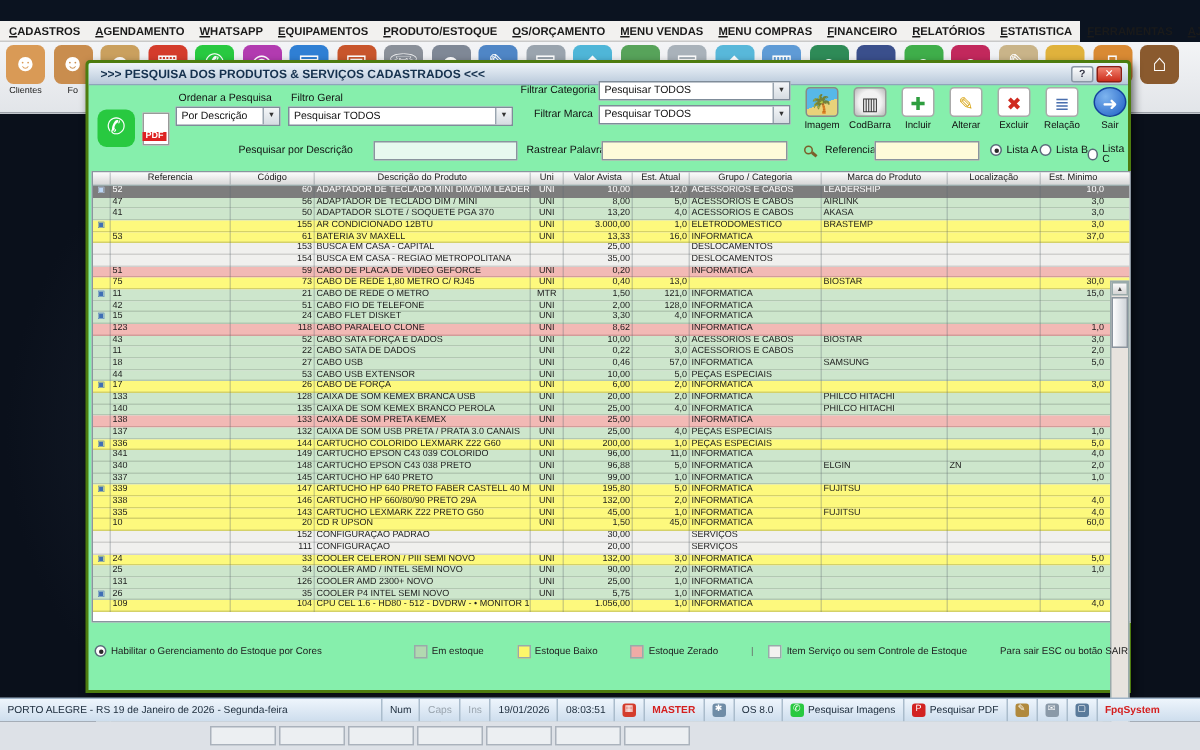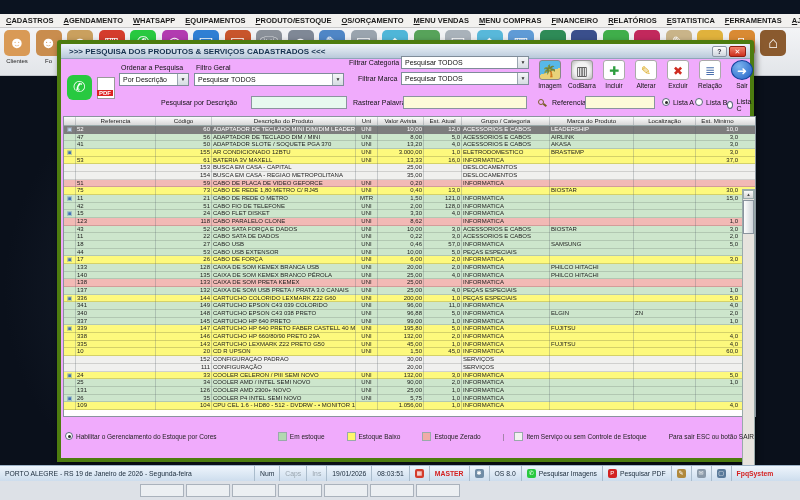--- a/index.html
+++ b/index.html
@@ -9,39 +9,39 @@
 
   
   .titlebar{position:absolute;left:0;top:0;width:800px;height:14px;
     background:linear-gradient(#fdfefe,#dfe7ef 60%,#cfd9e4);border-bottom:1px solid #aab4bf;
     display:flex;align-items:center;font-size:7.5px;color:#222;}
   .app-ico{width:9px;height:9px;margin:0 4px 0 3px;background:linear-gradient(135deg,#e43f2f 50%,#f7d04a 50%);border:1px solid #99423a;}
   .win-btns{margin-left:auto;display:flex;gap:2px;padding-right:3px;}
   .win-btn{width:14px;height:10px;background:linear-gradient(#f6f8fa,#d4dbe4);border:1px solid #93a0ae;
     font-size:6px;line-height:8px;text-align:center;color:#44505c;}
 
-  .menubar{position:absolute;left:0;top:14px;width:800px;height:14px;background:#f2f1ef;
+  .menubar{position:absolute;left:0;top:14px;width:720px;height:14px;background:#f2f1ef;
     border-bottom:1px solid #c9c9c9;display:flex;align-items:center;gap:10px;padding:0 6px;
     font-size:7.5px;font-weight:bold;color:#1a1a1a;white-space:nowrap;}
   .menu-item{cursor:default;}
   .menu-item u{text-decoration:underline;}
 
   .toolbar{position:absolute;left:0;top:28px;width:800px;height:48px;
     background:linear-gradient(#f3f4f6,#e2e5e9);border-bottom:1px solid #c2c6cc;}
   .tb-item{position:absolute;top:2px;width:30px;text-align:center;}
   .tb-ico{display:block;margin:0 auto;width:26px;height:26px;border-radius:5px;
     font-size:16px;line-height:26px;color:#fff;text-align:center;}
   .tb-lbl{display:block;font-size:6px;color:#222;margin-top:2px;white-space:nowrap;overflow:hidden;}
 
   .workspace{position:absolute;left:0;top:76px;width:800px;height:389px;
     background:radial-gradient(ellipse 300px 260px at 38% 55%, #2a3547 0%, #18202e 45%, #0a101b 100%);}
 
   
   .dialog{position:absolute;left:57px;top:40px;width:697px;height:422px;
-    background:#f0abfc;border:4px solid #4d7c0f;border-radius:3px 3px 0 0;
+    background:#86efac;border:2px solid #4d7c0f;border-radius:3px 3px 0 0;
     box-shadow:2px 3px 6px rgba(0,0,0,.55);}
   .dlg-title{position:absolute;left:0;top:0;width:100%;height:15px;border-radius:2px 2px 0 0;
     background:linear-gradient(#eef4fa,#b9c9da);border-bottom:1px solid #8fa5ba;
     display:flex;align-items:center;font-size:8px;font-weight:bold;color:#15314e;padding-left:8px;}
   .dlg-btns{margin-left:auto;display:flex;gap:2px;padding-right:4px;}
   .dlg-help{width:15px;height:11px;background:linear-gradient(#fdfdfd,#cfd6de);border:1px solid #8b97a5;
     border-radius:2px;font-size:7px;line-height:10px;text-align:center;color:#334;}
   .dlg-close{width:17px;height:11px;background:linear-gradient(#f2836f,#cc2e1d);border:1px solid #8d1d12;
     border-radius:2px;font-size:7px;line-height:10px;text-align:center;color:#fff;font-weight:bold;}
 

